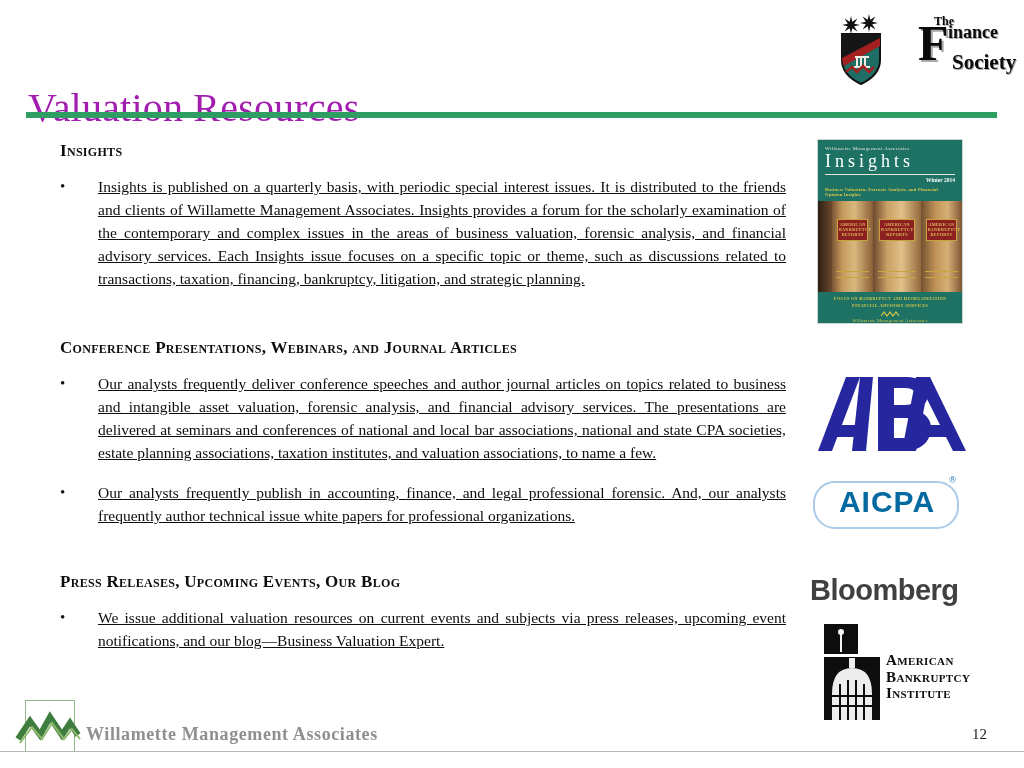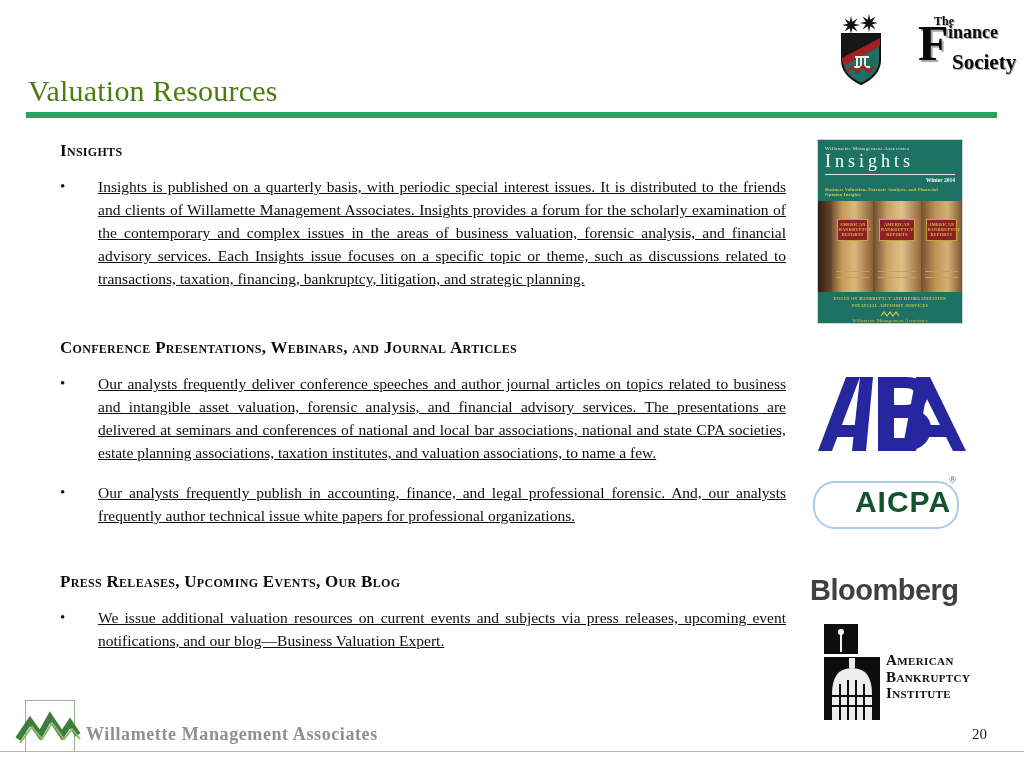--- a/index.html
+++ b/index.html
@@ -1,20 +1,20 @@
 <!DOCTYPE html>
 <html><head>
 <meta charset="utf-8">
 <style>
   * { margin:0; padding:0; box-sizing:border-box; }
   html,body { width:1024px; height:768px; background:#ffffff; font-family:"Liberation Serif", serif; color:#111; }
   .slide { position:relative; width:1024px; height:768px; background:#fff; overflow:hidden; }
 
   
-  .page-title { position:absolute; left:28px; top:74px; font-size:30px; font-weight:400; color:#4d7c0f; letter-spacing:0.2px; }
+  .page-title { position:absolute; left:28px; top:84px; font-size:40px; font-weight:400; color:#a21caf; letter-spacing:0.2px; }
   .title-rule { position:absolute; left:26px; top:112px; width:971px; height:6px; background:#2f9e63; }
 
   
   .fs-logo { position:absolute; left:836px; top:12px; width:160px; height:74px; background:#fff; }
   .fs-crest { position:absolute; left:2px; top:2px; }
   .fs-text { position:absolute; left:46px; top:0; width:114px; height:74px; font-family:"Liberation Serif", serif; font-weight:bold; color:#0a0a0a;margin-left:36px; }
   .fs-the { position:absolute; left:16px; top:2px; font-size:12px; text-shadow:1px 1px 0 #bbb; }
   .fs-big-f { position:absolute; left:0px; top:6px; font-size:50px; line-height:50px; text-shadow:2px 2px 0 #aaa; }
   .fs-word1 { position:absolute; left:30px; top:10px; font-size:18px; text-shadow:1px 1px 0 #aaa; }
   .fs-word2 { position:absolute; left:34px; top:38px; font-size:21px; text-shadow:1px 1px 0 #aaa; }
@@ -46,21 +46,21 @@
   .cover-bottom { flex:1; background:#1d7263; text-align:center; padding-top:4px; position:relative; }
   .cover-focus { font-size:5px; line-height:6.5px; color:#d9c54a; font-weight:bold; font-variant:small-caps; letter-spacing:0.3px; }
   .cover-zig { margin:2px auto 1px auto; display:block; }
   .cover-footer { font-size:4.6px; color:#d9c54a; letter-spacing:0.3px; }
 
   
   .aba { position:absolute; left:816px; top:372px; width:150px; height:82px; }
   
   .aicpa { position:absolute; left:813px; top:477px; width:150px; height:58px; }
   .aicpa-frame { position:absolute; left:0; top:4px; width:146px; height:48px; border:2px solid #a9cbe8; border-radius:22px; }
-  .aicpa-text { position:absolute; left:17px; top:8px; width:146px; text-align:center; font-family:"Liberation Sans", sans-serif; font-weight:bold; font-size:30px; letter-spacing:1px; color:#14532d; }
+  .aicpa-text { position:absolute; left:1px; top:8px; width:146px; text-align:center; font-family:"Liberation Sans", sans-serif; font-weight:bold; font-size:30px; letter-spacing:1px; color:#0369a1; }
   .aicpa-reg { position:absolute; right:6px; top:-2px; font-size:9px; color:#2878b8; background:#fff; padding:0 1px; font-family:"Liberation Sans", sans-serif; }
 
   
   .bloomberg { position:absolute; left:810px; top:574px; width:160px; font-family:"Liberation Sans", sans-serif; font-weight:bold; font-size:29px; letter-spacing:-0.5px; color:#404040; }
 
   
   .abi { position:absolute; left:824px; top:622px; width:145px; height:100px; }
   .abi-icon { position:absolute; left:0; top:2px; }
   .abi-text { position:absolute; left:62px; top:30px; font-variant:small-caps; font-weight:600; font-size:15px; line-height:16.5px; letter-spacing:0.4px; color:#0c0c0c; }
 
@@ -217,16 +217,16 @@
     </div>
   </div>
 
   <div class="footer-logo">
     <svg width="64" height="38" viewBox="0 0 64 38">
       <polyline points="0,30 12,12 22,26 32,8 44,26 52,14 60,26" fill="none" stroke="#3e7d3e" stroke-width="6"></polyline>
       <polyline points="2,34 14,18 24,30 34,14 46,30 54,20 62,30" fill="none" stroke="#8fb96a" stroke-width="2"></polyline>
     </svg>
   </div>
   <div class="footer-brand">Willamette Management Associates</div>
-  <div class="page-number">20</div>
+  <div class="page-number">12</div>
   <div class="footer-line"></div>
 
 </div>
 
 </body></html>

